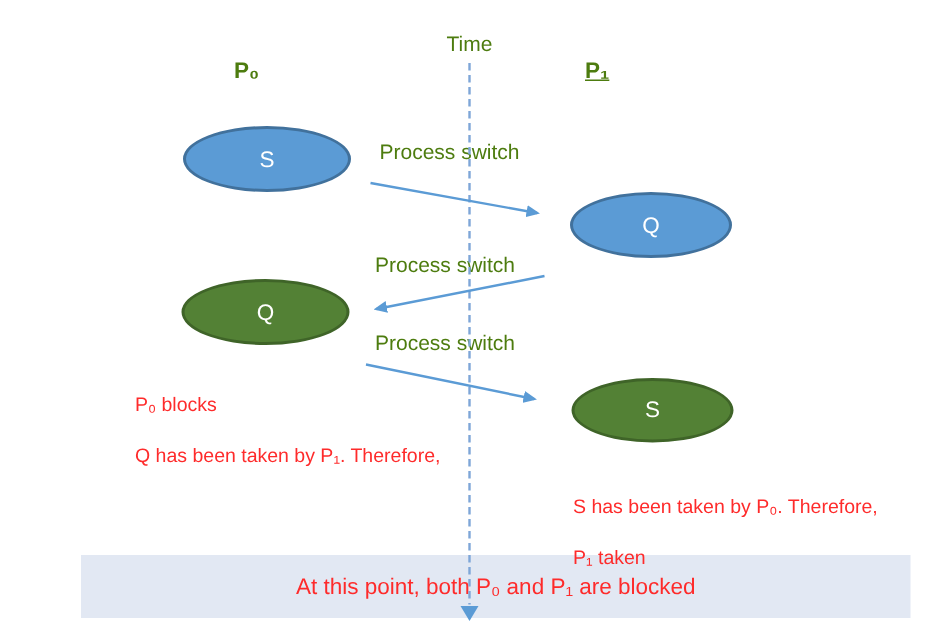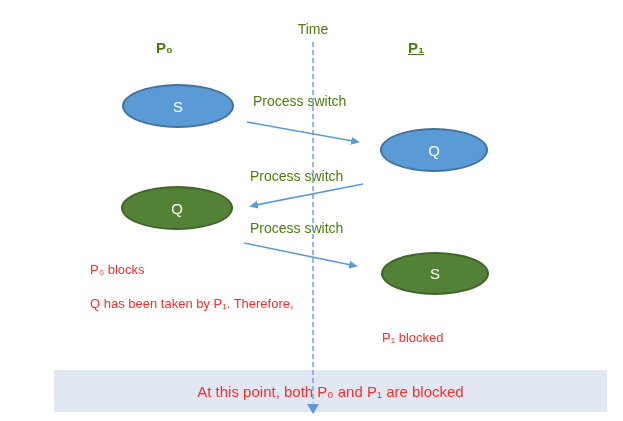--- a/index.html
+++ b/index.html
@@ -29,21 +29,21 @@
 <body>
 
 <div class="canvas">
 
   <div class="bottom-bar">
     <span class="bar-text">At this point, both P₀ and P₁ are blocked</span>
   </div>
 
   <div class="label" style="left:283px;top:21px;width:60px;text-align:center;">Time</div>
   <div class="label proc-label" style="left:156px;top:39px;">P₀</div>
-  <div class="label proc-label" style="left:408px;top:39px;text-decoration:underline;">P₁</div>
+  <div class="label proc-label" style="left:390px;top:39px;text-decoration:underline;">P₁</div>
 
   <div class="label" style="left:253px;top:93px;">Process switch</div>
   <div class="label" style="left:250px;top:168px;">Process switch</div>
   <div class="label" style="left:250px;top:220px;">Process switch</div>
 
   <div class="ellipse blue" style="left:122px;top:84px;width:112px;height:44px;">
     <span>S</span>
   </div>
   <div class="ellipse blue" style="left:380px;top:128px;width:108px;height:44px;">
     <span>Q</span>
@@ -53,21 +53,22 @@
   </div>
   <div class="ellipse green" style="left:381px;top:252px;width:108px;height:43px;">
     <span>S</span>
   </div>
 
   <div class="red-note" style="left:90px;top:244px;width:240px;">
     <div>P₀ blocks</div>
     <div>Q has been taken by P₁. Therefore,</div>
   </div>
   <div class="red-note" style="left:382px;top:312px;width:240px;">
-    <div>P₁ blocked</div>
+    <div>S has been taken by P₀. Therefore,</div>
+    <div>P₁ taken</div>
   </div>
 
   <svg class="overlay" width="623" height="421" viewBox="0 0 623 421">
     <defs>
       <marker id="ah" markerWidth="9" markerHeight="8" refX="7" refY="4" orient="auto" markerUnits="userSpaceOnUse">
         <path d="M0,0 L9,4 L0,8 z" fill="#5b9bd5"></path>
       </marker>
     </defs>
 
     <line x1="313" y1="42" x2="313" y2="403" stroke="#7ea6d8" stroke-width="1.6" stroke-dasharray="5,3"></line>

